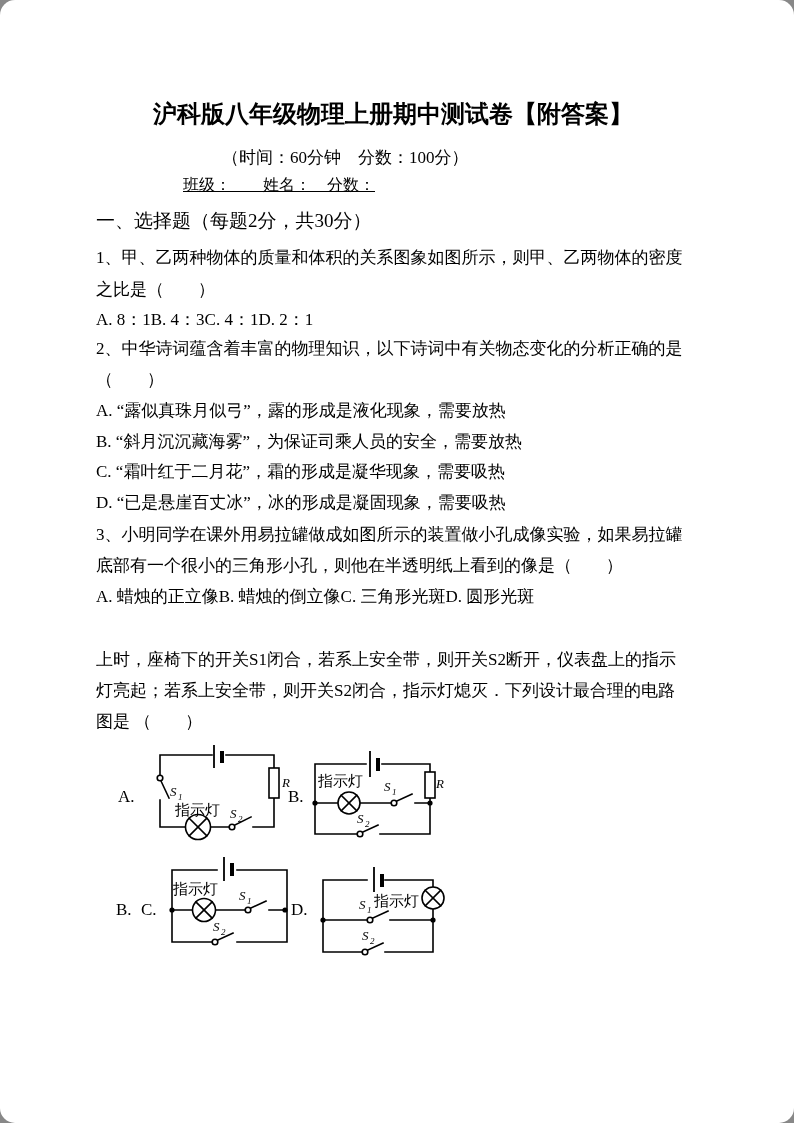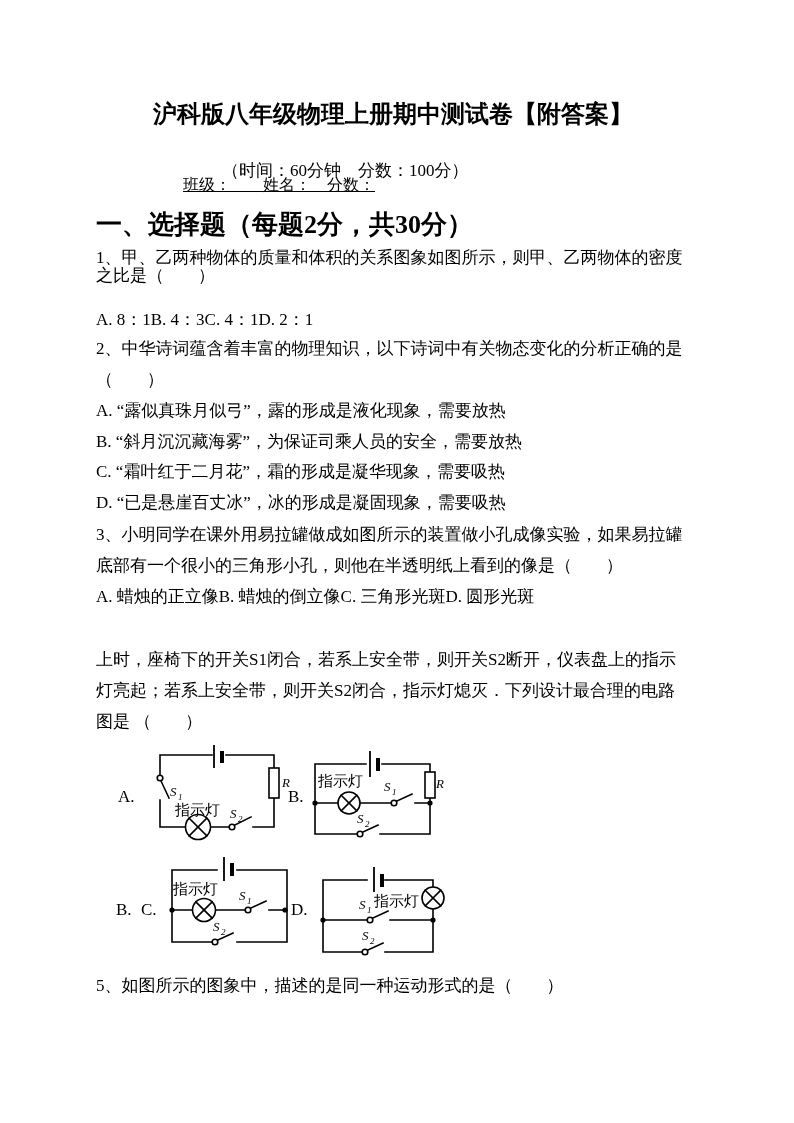--- a/index.html
+++ b/index.html
@@ -1,22 +1,22 @@
 <!DOCTYPE html>
 <html><head>
 <meta charset="utf-8">
 <style>
   html,body{margin:0;padding:0;background:#888;}
   .page{position:relative;width:794px;height:1123px;background:#ffffff;
-        font-family:"Liberation Serif",serif;color:#000;overflow:hidden;margin:0 auto;}
+        font-family:"Liberation Serif",serif;color:#000;overflow:hidden;margin:0 auto;border-radius:15px;}
   .ab{position:absolute;white-space:pre;line-height:1.15;}
   .ttl{font-size:24px;font-weight:700;letter-spacing:0px;}
-  .meta{font-size:17px;margin-top:13px;}
+  .meta{font-size:17px;}
   .info{font-size:16px;text-decoration:underline;}
-  .hd{font-size:26px;font-weight:700;}
+  .hd{font-size:19px;font-weight:400;}
   .ln{font-size:17px;}
   svg.circuits{position:absolute;left:90px;top:735px;}
   .w{stroke:#000;stroke-width:1.6;fill:none;stroke-linecap:square;}
   .batL{stroke:#000;stroke-width:1.8;}
   .batS{stroke:#000;stroke-width:4;}
   .res{fill:#fff;stroke:#000;stroke-width:1.6;}
   .swc{fill:#fff;stroke:#000;stroke-width:1.6;}
   .dot{fill:#000;stroke:none;}
   .lampc{fill:#fff;stroke:#000;stroke-width:1.6;}
   text{fill:#000;font-family:"Liberation Serif",serif;}
@@ -31,21 +31,21 @@
 
 <div class="page">
 
   <div class="ab ttl" style="left:153px;top:101px">沪科版八年级物理上册期中测试卷【附答案】</div>
   <div class="ab meta" style="left:222px;top:148px">（时间：60分钟　分数：100分）</div>
   <div class="ab info" style="left:183px;top:176px">班级：　　姓名：　分数：</div>
 
   <div class="ab hd" style="left:96px;top:210px">一、选择题（每题2分，共30分）</div>
 
   <div class="ab ln" style="left:96px;top:248px">1、甲、乙两种物体的质量和体积的关系图象如图所示，则甲、乙两物体的密度</div>
-  <div class="ab ln" style="left:96px;top:266px">之比是（　　）</div>
+  <div class="ab ln" style="left:96px;top:280px">之比是（　　）</div>
   <div class="ab ln" style="left:96px;top:310px">A. 8：1B. 4：3C. 4：1D. 2：1</div>
 
   <div class="ab ln" style="left:96px;top:339px">2、中华诗词蕴含着丰富的物理知识，以下诗词中有关物态变化的分析正确的是</div>
   <div class="ab ln" style="left:96px;top:370px">（　　）</div>
   <div class="ab ln" style="left:96px;top:401px">A. “露似真珠月似弓”，露的形成是液化现象，需要放热</div>
   <div class="ab ln" style="left:96px;top:432px">B. “斜月沉沉藏海雾”，为保证司乘人员的安全，需要放热</div>
   <div class="ab ln" style="left:96px;top:493px">D. “已是悬崖百丈冰”，冰的形成是凝固现象，需要吸热</div>
   <div class="ab ln" style="left:96px;top:462px">C. “霜叶红于二月花”，霜的形成是凝华现象，需要吸热</div>
 
   <div class="ab ln" style="left:96px;top:525px">3、小明同学在课外用易拉罐做成如图所示的装置做小孔成像实验，如果易拉罐</div>
@@ -176,15 +176,14 @@
         <line class="w" x1="368" y1="950" x2="383" y2="943"></line>
       </g>
       <text class="slab" x="359" y="909">S</text>
       <text class="ssub" x="367" y="913">1</text>
       <text class="cjk" x="374" y="906">指示灯</text>
       <text class="slab" x="362" y="940">S</text>
       <text class="ssub" x="370" y="944">2</text>
     </g>
   </svg>
 
-  <div class="ab ln" style="left:96px;top:976px">5、如图所示的图象中，描述的是同一种运动形式的是（　　）</div>
 
 </div>
 
 </body></html>

